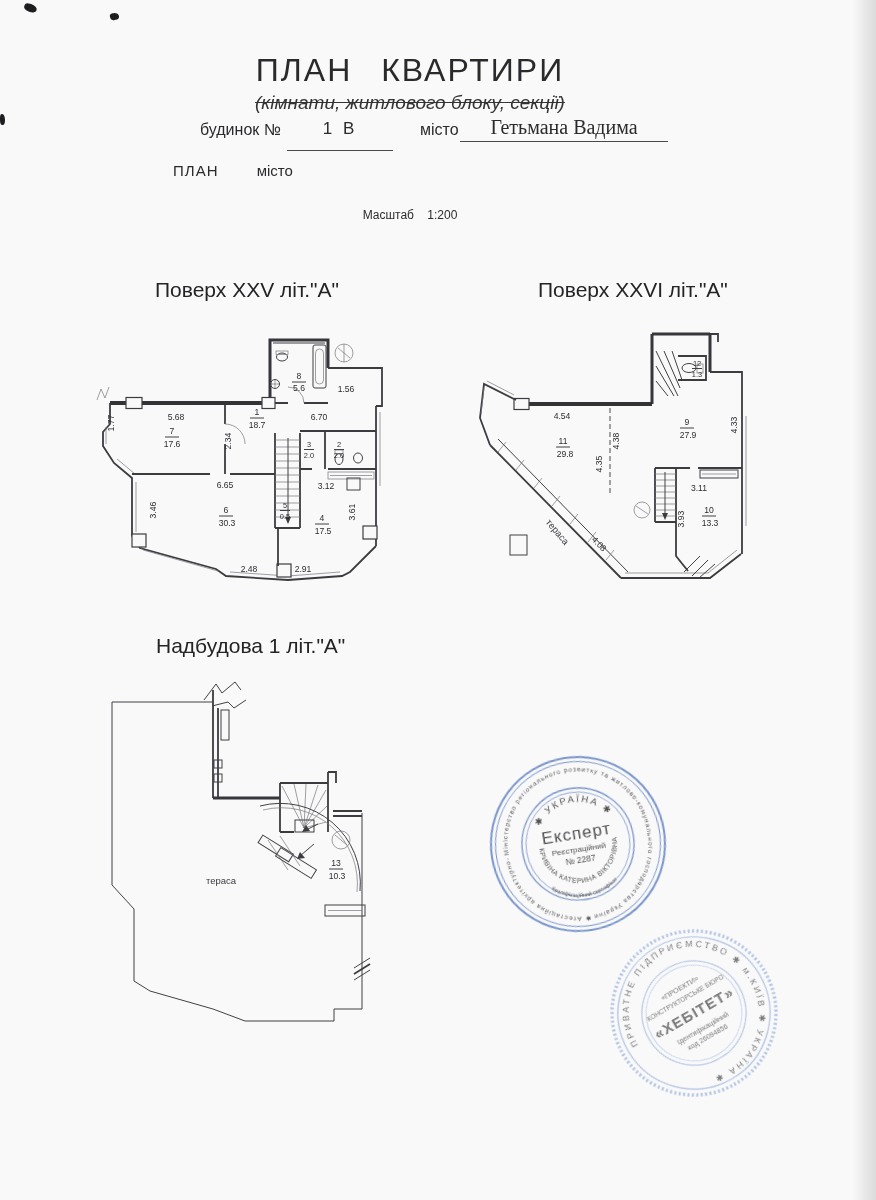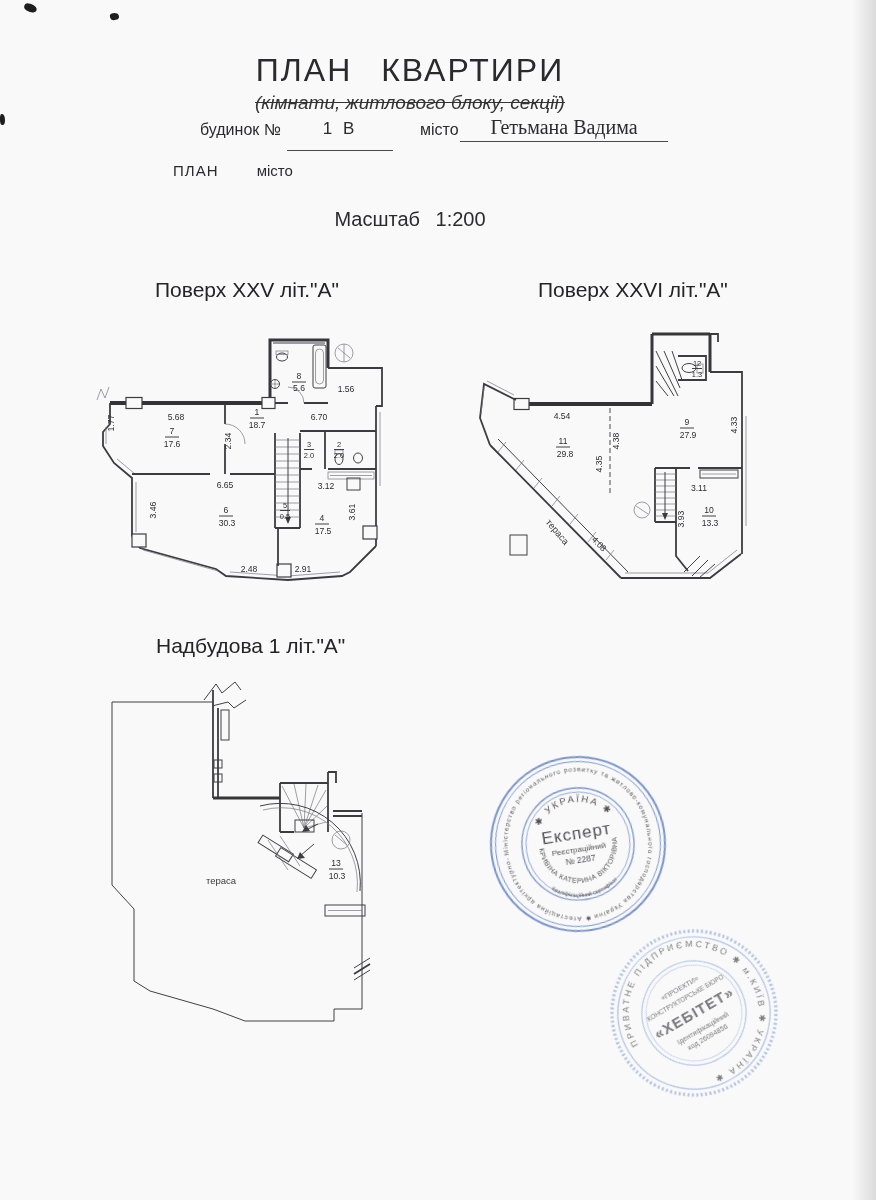--- a/index.html
+++ b/index.html
@@ -20,21 +20,21 @@
   .form-row .lab{position:absolute;}
   .building-lab{left:200px;top:2px;}
   .building-val{left:287px;top:0;width:106px;text-align:center;font-size:17px;
         letter-spacing:3px;border-bottom:1.4px solid #4a4a4e;padding-bottom:11px;}
   .street-lab{left:420px;top:2px;}
   .street-val{left:460px;top:-3px;width:208px;text-align:center;font-size:20px;
         font-family:"Liberation Serif",serif;border-bottom:1.4px solid #4a4a4e;padding-bottom:2px;}
   .city-row{left:173px;top:162px;font-size:15px;}
   .city-name{letter-spacing:1px;}
   .city-lab{margin-left:34px;}
-  .scale-row{left:210px;top:208px;width:400px;text-align:center;font-size:20px;word-spacing:10px;}
+  .scale-row{left:210px;top:208px;width:400px;text-align:center;font-size:12px;word-spacing:10px;}
   .plan-title{font-size:21px;color:#242426;white-space:nowrap;}
   .t1{left:155px;top:278px;}
   .t2{left:538px;top:278px;}
   .t3{left:156px;top:634px;}
   svg{position:absolute;overflow:visible;}
   svg .w1{stroke:#414144;stroke-width:1;fill:none;}
   svg .w2{stroke:#3c3c40;stroke-width:1.8;fill:none;}
   svg .w3{stroke:#37373b;stroke-width:3;fill:none;}
   svg .w4{stroke:#333337;stroke-width:4.2;fill:none;}
   svg .thin{stroke:#77777c;stroke-width:.7;fill:none;}

